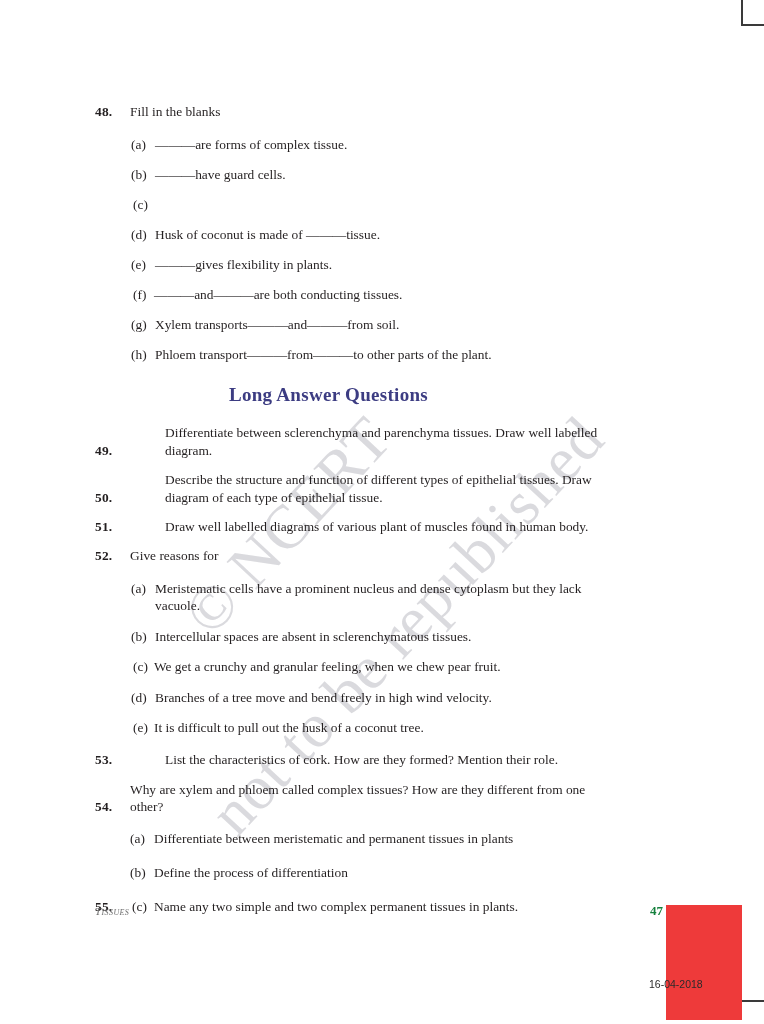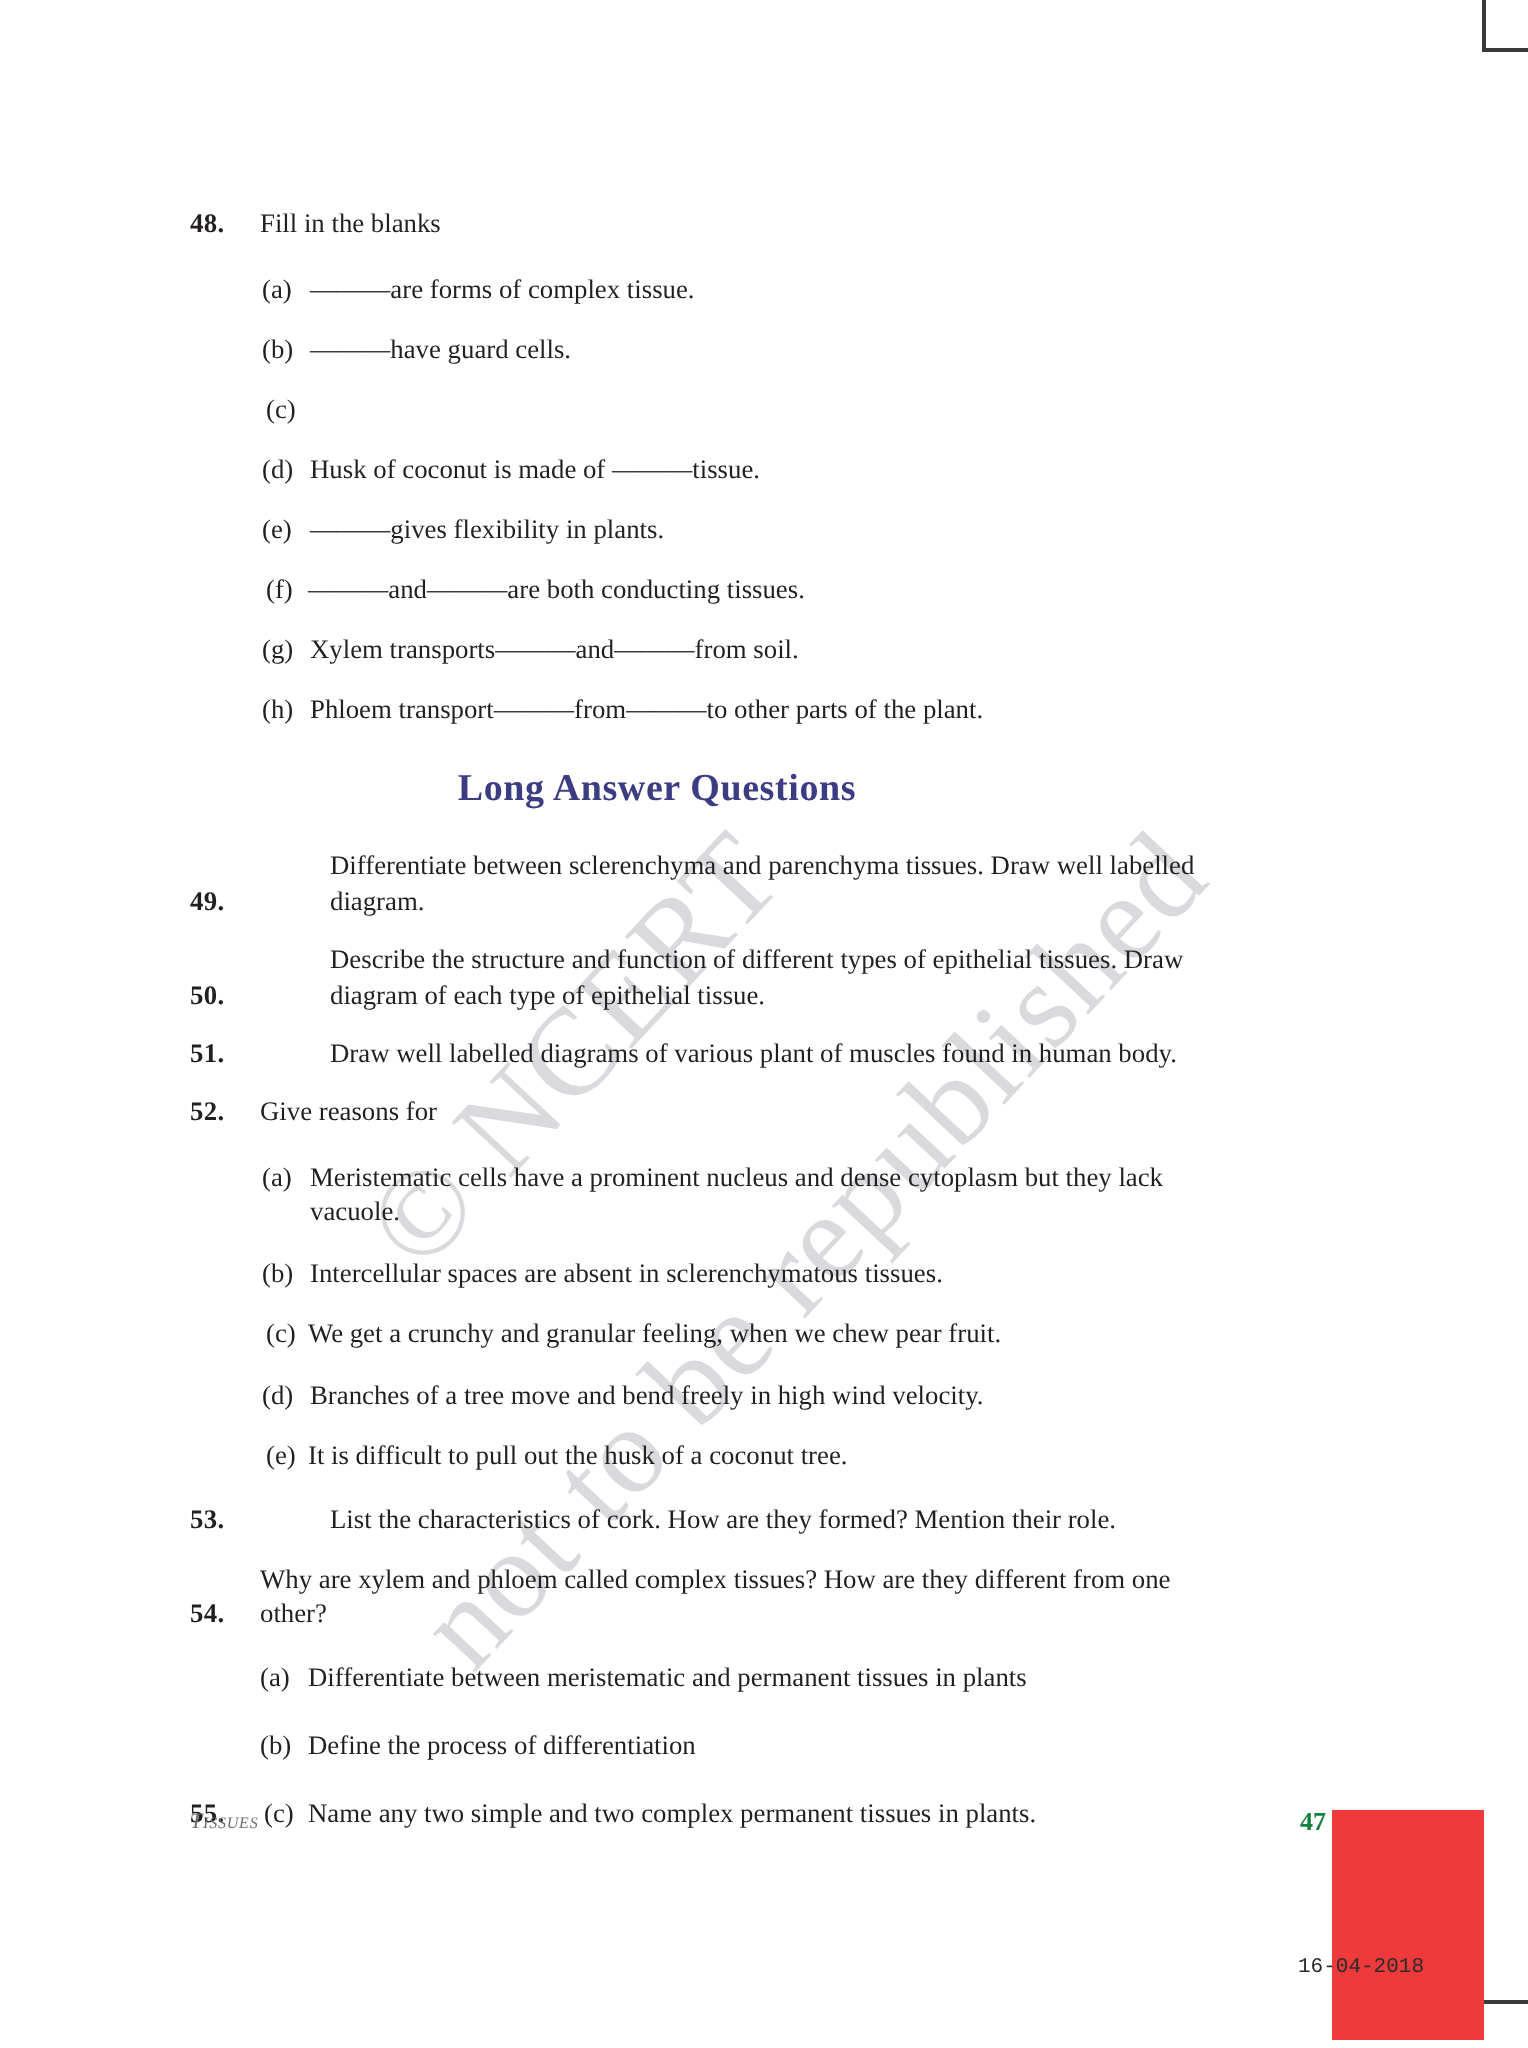--- a/index.html
+++ b/index.html
@@ -170,21 +170,21 @@
   }
   .footer-page {
     font-size: 13px;
     font-weight: bold;
     color: #15803d;
   }
   .date-stamp {
     position: absolute;
     left: 649px;
     top: 978px;
-    font-family: Liberation Mono, monospace;
+    font-family: Liberation Sans, sans-serif;
     font-size: 10.5px;
     color: #2b2b2b;
     z-index: 4;
   }
 </style>
 </head>
 <body>
 
 <div class="crop-mark crop-tr-v"></div>
 <div class="crop-mark crop-tr-h"></div>

